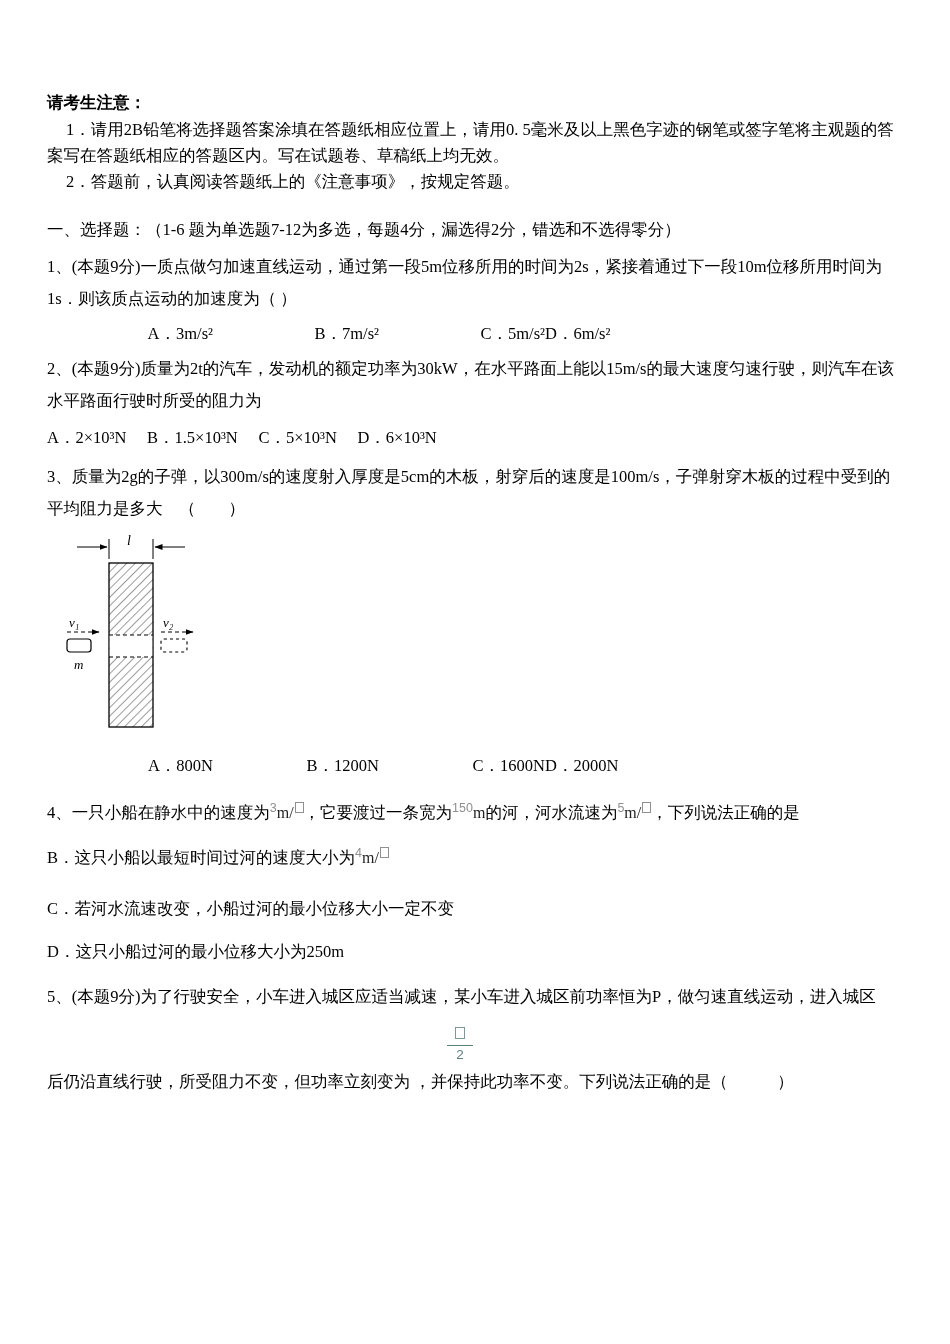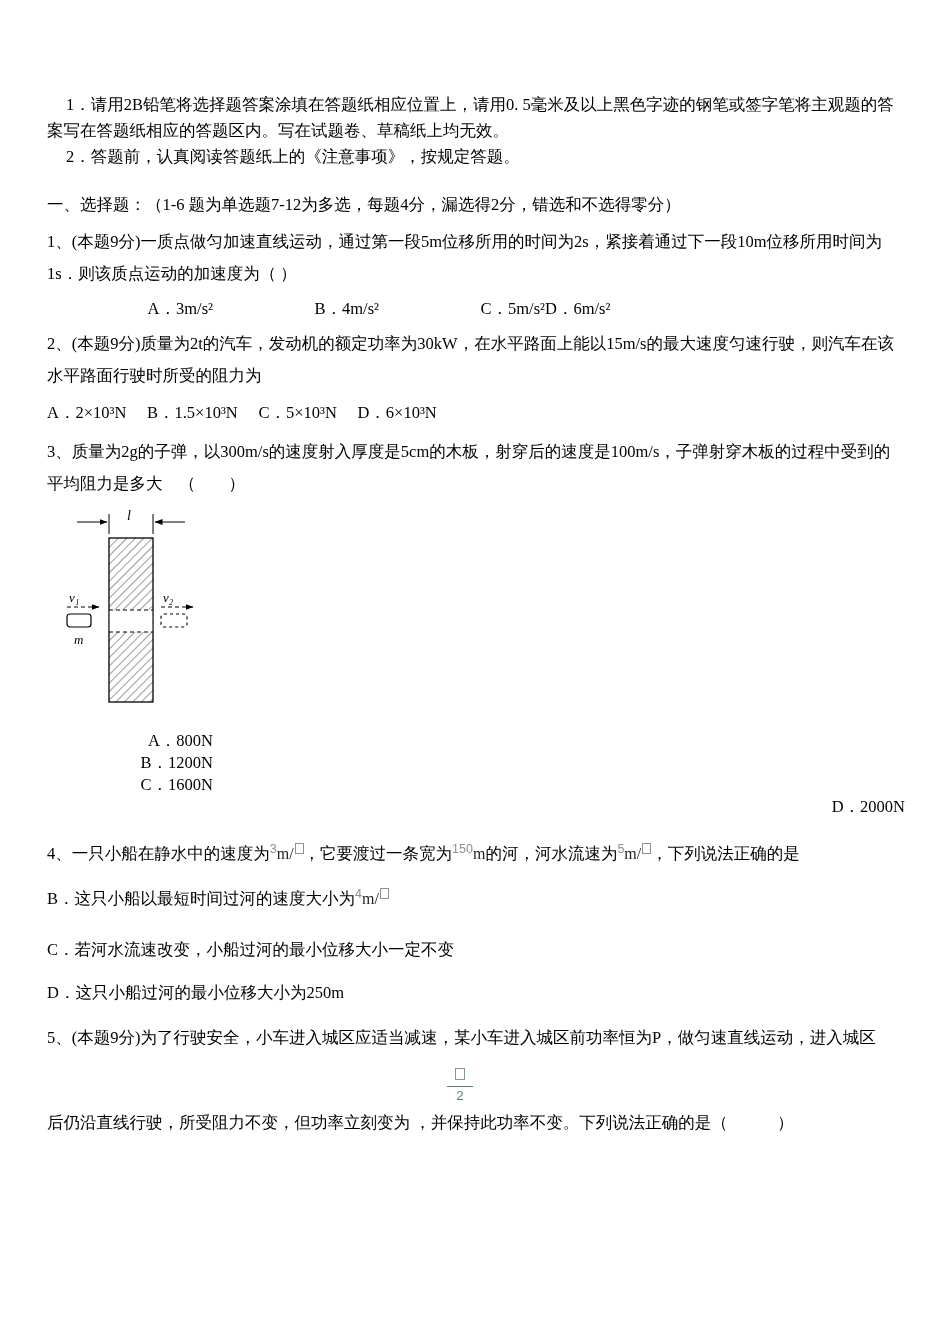--- a/index.html
+++ b/index.html
@@ -74,29 +74,30 @@
   .fraction .den{ display:block; line-height:15px; }
 
   .figure-wrap{ margin:10px 0 2px 14px; }
 </style>
 </head>
 <body>
 
 <div class="page">
 
 
+  <p class="notice-header">请考生注意：</p>
   <p class="body-p indent-first">1．请用2B铅笔将选择题答案涂填在答题纸相应位置上，请用0. 5毫米及以上黑色字迹的钢笔或签字笔将主观题的答案写在答题纸相应的答题区内。写在试题卷、草稿纸上均无效。</p>
   <p class="body-p indent-first">2．答题前，认真阅读答题纸上的《注意事项》，按规定答题。</p>
 
   <p class="section-header">一、选择题：（1-6 题为单选题7-12为多选，每题4分，漏选得2分，错选和不选得零分）</p>
 
   <p class="qtext">1、(本题9分)一质点做匀加速直线运动，通过第一段5m位移所用的时间为2s，紧接着通过下一段10m位移所用时间为1s．则该质点运动的加速度为（ ）</p>
   <div class="opt-row">
     <span class="opt">A．3m/s²</span>
-    <span class="opt">B．4m/s²</span>
+    <span class="opt">B．7m/s²</span>
     <span class="opt">C．5m/s²</span>
     <span class="opt">D．6m/s²</span>
   </div>
 
   <p class="qtext">2、(本题9分)质量为2t的汽车，发动机的额定功率为30kW，在水平路面上能以15m/s的最大速度匀速行驶，则汽车在该水平路面行驶时所受的阻力为</p>
   <p class="opt-line">A．2×10³N　 B．1.5×10³N　 C．5×10³N　 D．6×10³N</p>
 
   <p class="qtext">3、质量为2g的子弹，以300m/s的速度射入厚度是5cm的木板，射穿后的速度是100m/s，子弹射穿木板的过程中受到的平均阻力是多大　（　　）</p>
 
   <div class="figure-wrap">
@@ -126,21 +127,21 @@
       <line x1="6" y1="97" x2="38" y2="97" stroke="#000" stroke-width="1" stroke-dasharray="4 3" marker-end="url(#arr)"></line>
       <rect x="6" y="104" width="24" height="13" rx="3" fill="#fff" stroke="#000" stroke-width="1.2"></rect>
       <text x="13" y="134" font-size="13" font-style="italic">m</text>
 
       <text x="102" y="92" font-size="13" font-style="italic">v₂</text>
       <line x1="100" y1="97" x2="132" y2="97" stroke="#000" stroke-width="1" stroke-dasharray="4 3" marker-end="url(#arr)"></line>
       <rect x="100" y="104" width="26" height="13" rx="3" fill="#fff" stroke="#000" stroke-width="1.1" stroke-dasharray="3 3"></rect>
     </svg>
   </div>
 
-  <div class="opt-row" style="margin-top:16px;flex-direction:column;">
+  <div class="opt-row" style="margin-top:16px;">
     <span class="opt">A．800N</span>
     <span class="opt">B．1200N</span>
     <span class="opt">C．1600N</span>
     <span class="opt">D．2000N</span>
   </div>
 
   <p class="qtext" style="margin-top:20px;">
     <span>4、一只小船在静水中的速度为</span><span class="formula"><span class="fsup">3</span><span class="fmid">m/</span><span class="fbox"></span></span><span>，它要渡过一条宽为</span><span class="formula"><span class="fsup">150</span><span class="fmid">m</span></span><span>的河，河水流速为</span><span class="formula"><span class="fsup">5</span><span class="fmid">m/</span><span class="fbox"></span></span><span>，下列说法正确的是</span>
   </p>
   <p class="q4-opt">

